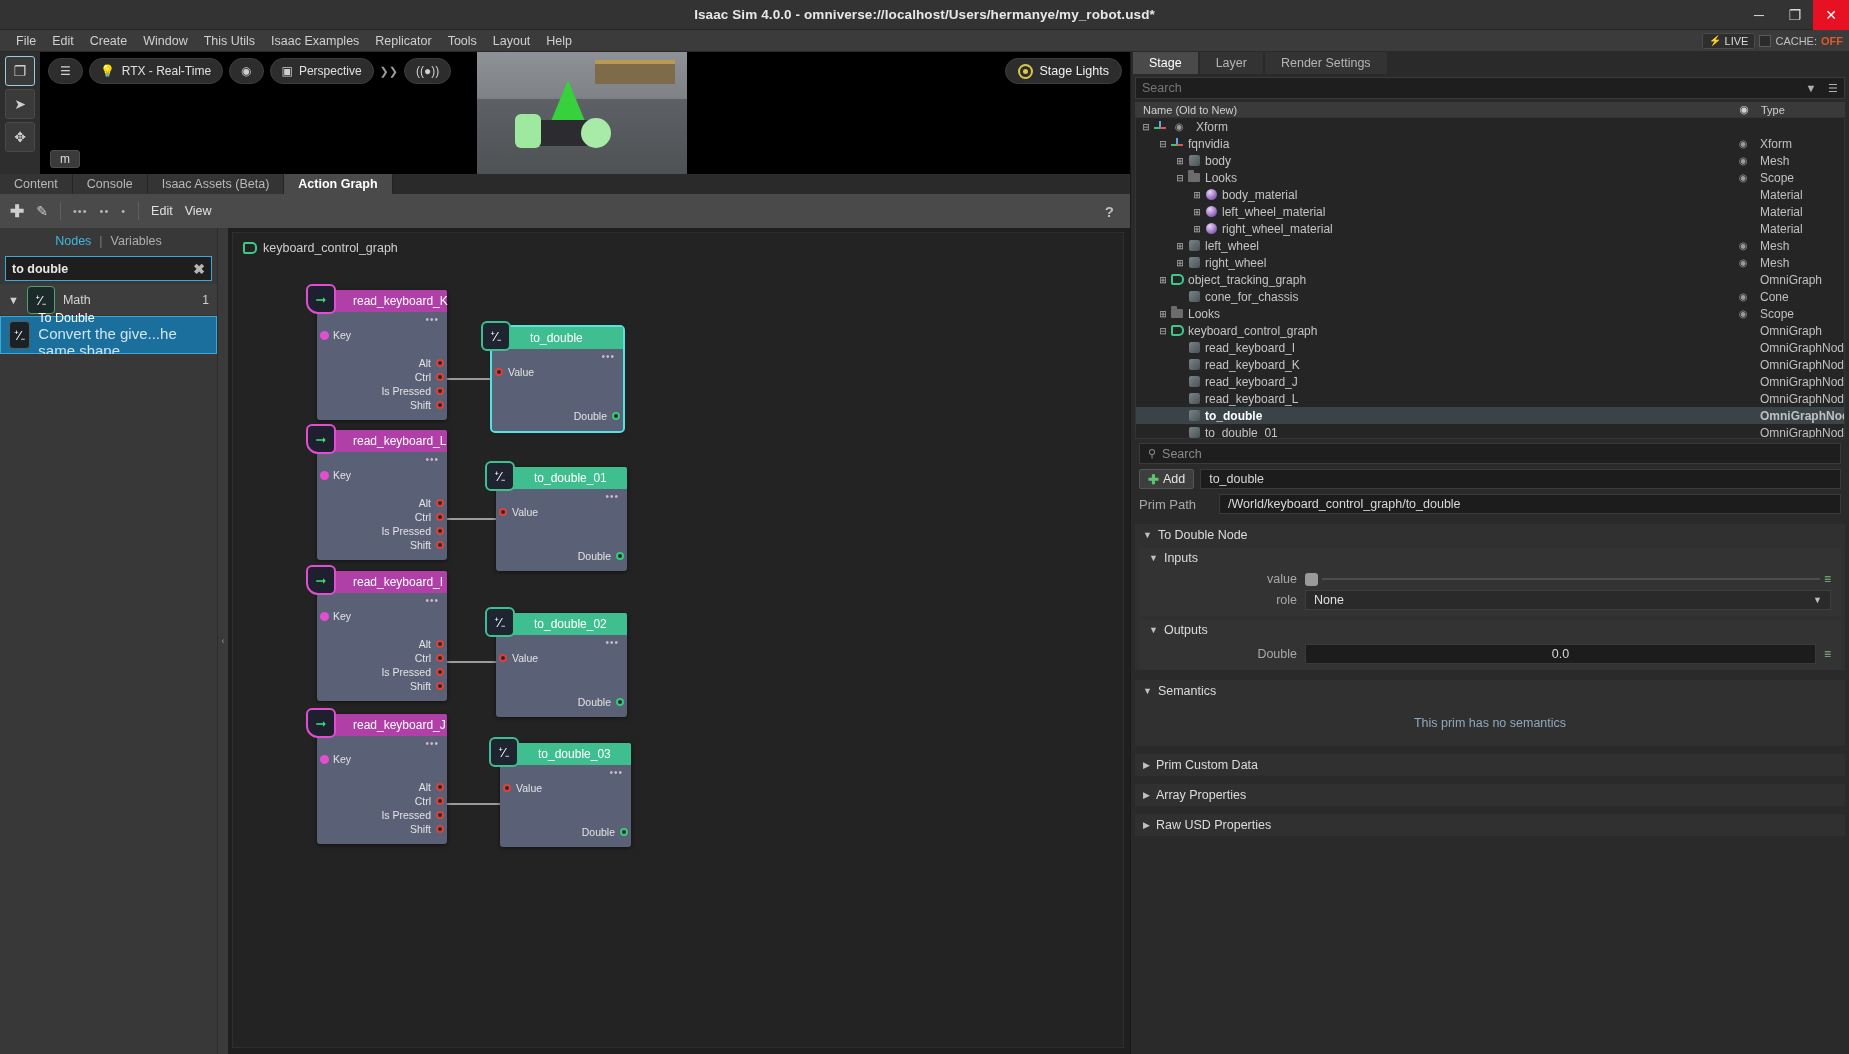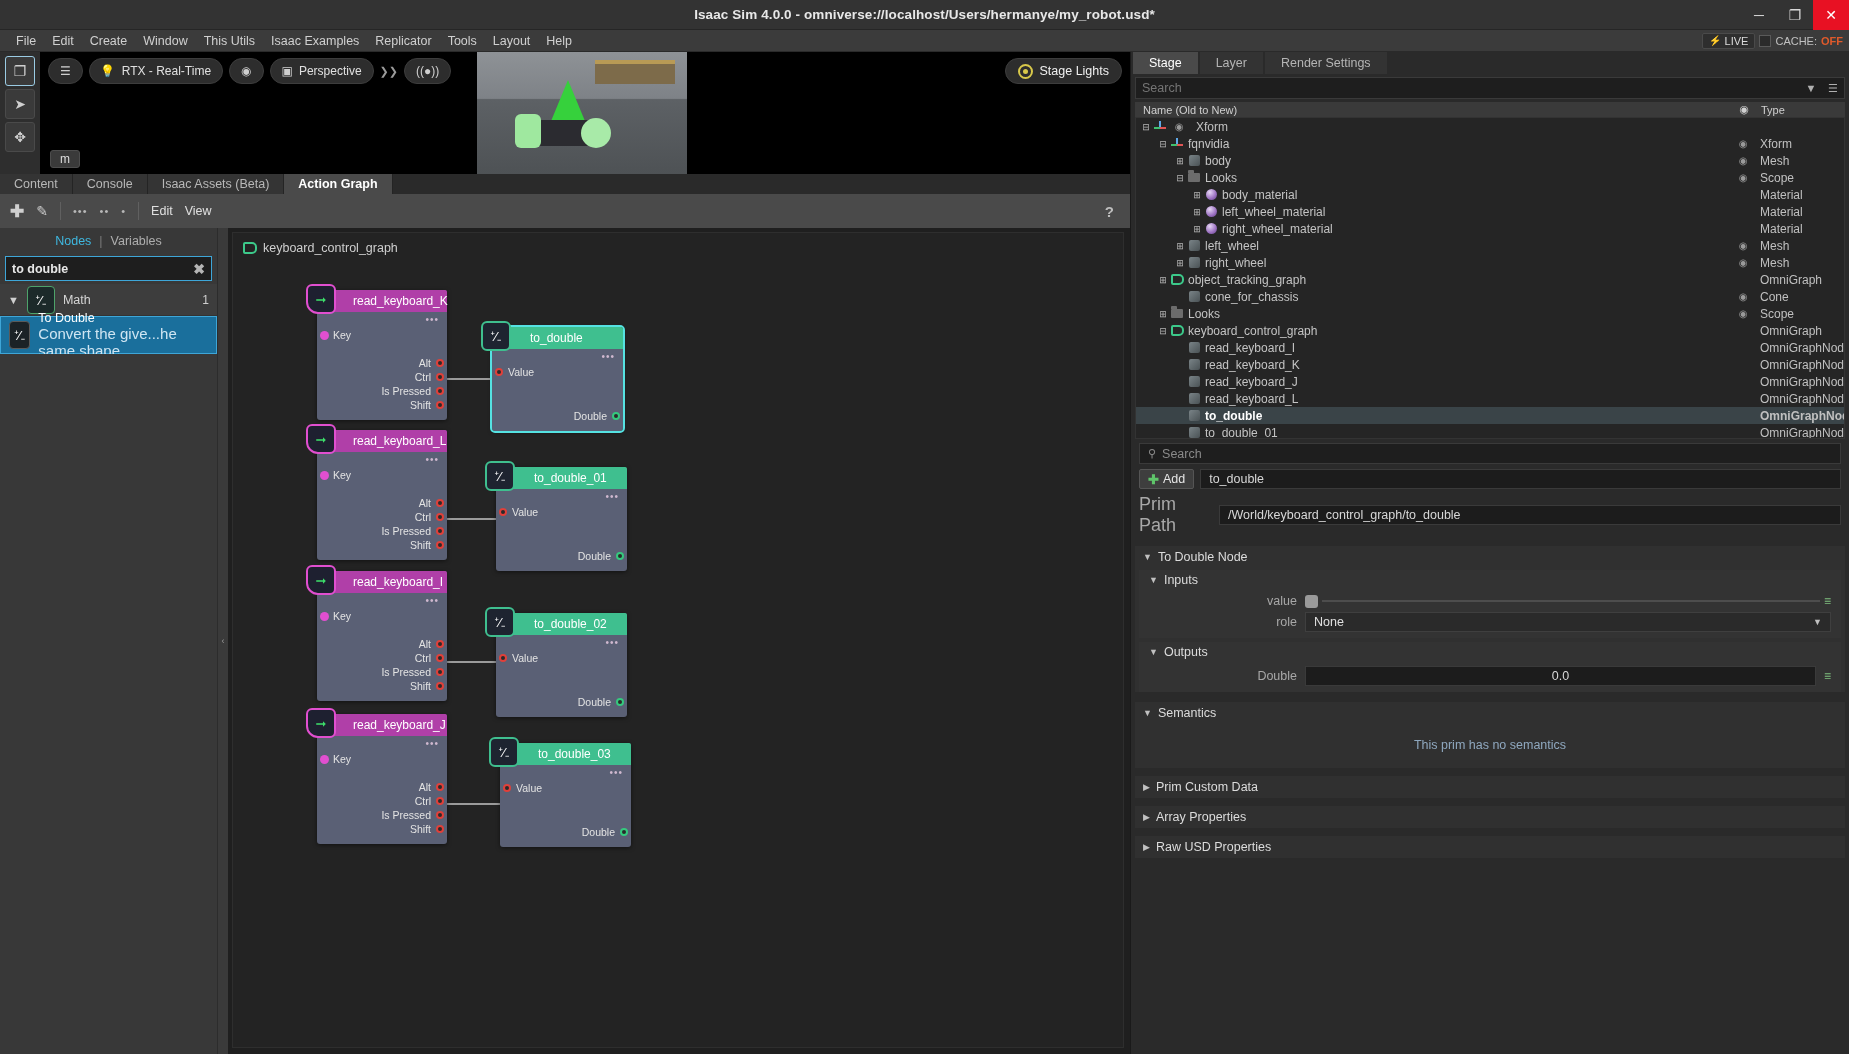--- a/index.html
+++ b/index.html
@@ -216,21 +216,21 @@
              display:flex; align-items:center; gap:6px; padding-left:8px; }
   .psearch .mag { color:#8a8a8a; font-size:11px; }
   .psearch span.ph { color:#8a8a8a; font-size:12.5px; }
   .prow { display:flex; align-items:center; margin:5px 8px 0 8px; gap:6px; }
   .addbtn { background:#3e3e3e; border:1px solid #555; border-radius:2px; height:20px; min-width:50px;
             display:flex; align-items:center; justify-content:center; gap:4px;
             font-size:12.5px; color:#e6e6e6; padding:0 8px; }
   .addbtn .p { color:#5fc46a; font-weight:bold; font-size:13px; }
   .pfield { flex:1; height:20px; background:#1c1c1c; border:1px solid #3a3a3a; display:flex;
             align-items:center; padding-left:8px; font-size:12.5px; color:#d8d8d8; }
-  .plabel { width:74px; font-size:18px; color:#a8a8a8; }
+  .plabel { width:74px; font-size:13px; color:#a8a8a8; }
   .chkbox { width:13px; height:13px; background:#9a9a9a; border:1px solid #6a6a6a; }
   .sect { margin:10px 4px 0 4px; background:#303030; }
   .sect-hd { height:22px; display:flex; align-items:center; gap:6px; padding-left:8px;
              font-size:12.5px; color:#dcdcdc; }
   .tri { font-size:9px; color:#c0c0c0; }
   .sub { background:#333333; margin:2px 4px 4px 4px; padding-bottom:6px; }
   .sub-hd { height:20px; display:flex; align-items:center; gap:6px; padding-left:10px;
             font-size:12.5px; color:#dcdcdc; }
   .frow { display:flex; align-items:center; margin:4px 10px 0 10px; gap:8px; }
   .frow .fl { width:148px; text-align:right; font-size:12.5px; color:#a8a8a8; }

